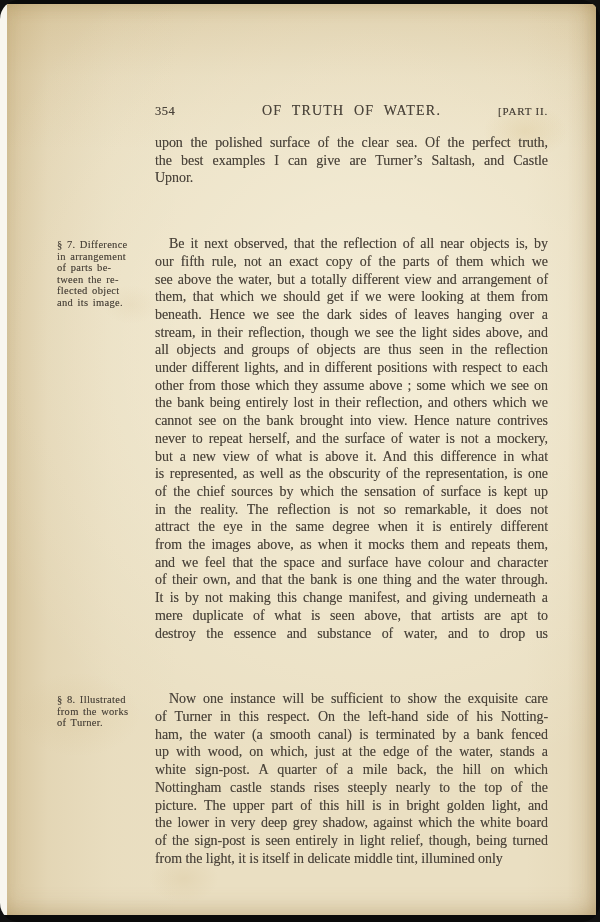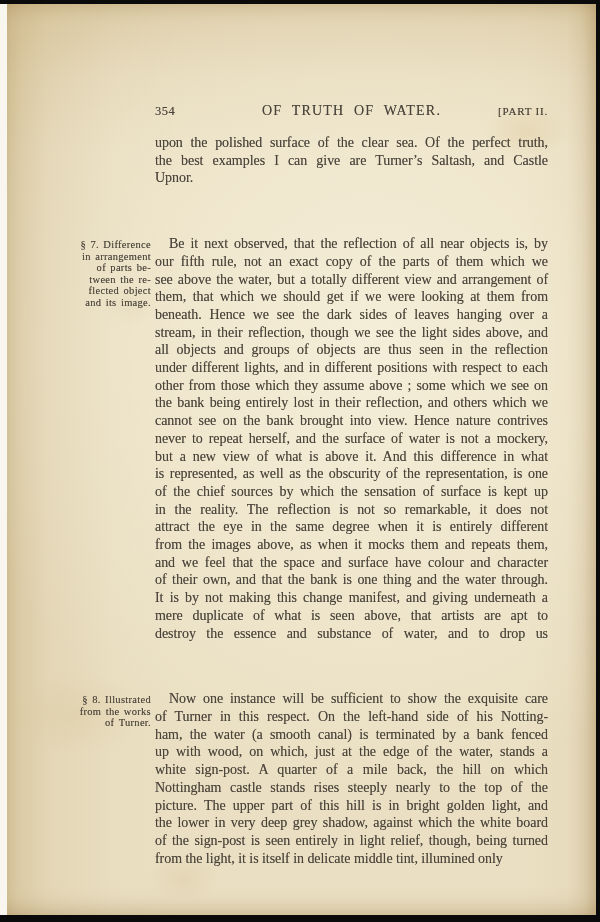--- a/index.html
+++ b/index.html
@@ -5,20 +5,21 @@
   html, body { margin: 0; padding: 0; background: #111; }
   * { box-sizing: border-box; }
 
   .scan {
     position: relative;
     width: 600px;
     height: 922px;
     background: var(--scan_border, #0a0a0a);
     overflow: hidden;
     font-family: "Liberation Serif", "DejaVu Serif", serif;
+    border-radius: 19px;
   }
 
   
   .page-edge-left {
     position: absolute;
     left: 0; top: 4px; bottom: 7px;
     width: 8px;
     background: var(--paper_edge, #f8f6ef);
   }
 
@@ -86,21 +87,21 @@
   .margin-note {
     position: absolute;
     left: -98px; top: 4px;
     width: 94px;
     font-size: 10.5px;
     letter-spacing: 0.3px;
     word-spacing: 1.5px;
     line-height: 11.6px;
     text-shadow: 0 0 0.5px rgba(74,67,58,0.5);
   }
-  .note-line { white-space: nowrap; text-align: right; }
+  .note-line { white-space: nowrap; }
 </style>
 </head>
 <body>
 
 <div class="scan">
   <div class="page-edge-left"></div>
   <div class="page">
     <div class="content">
       <div class="page-header">
         <span class="pagenum">354</span>

